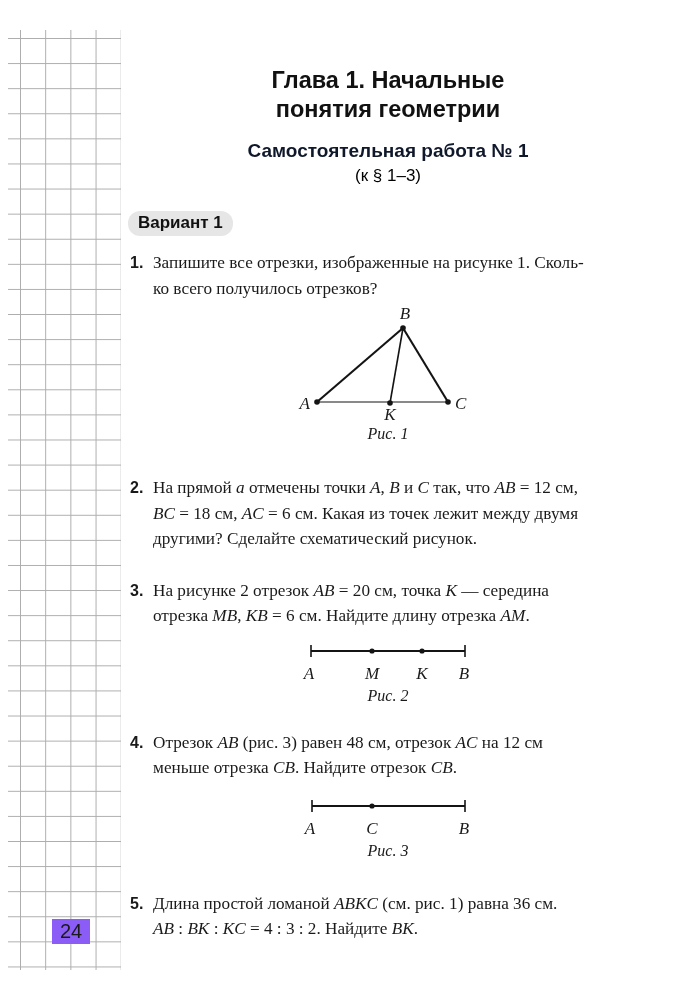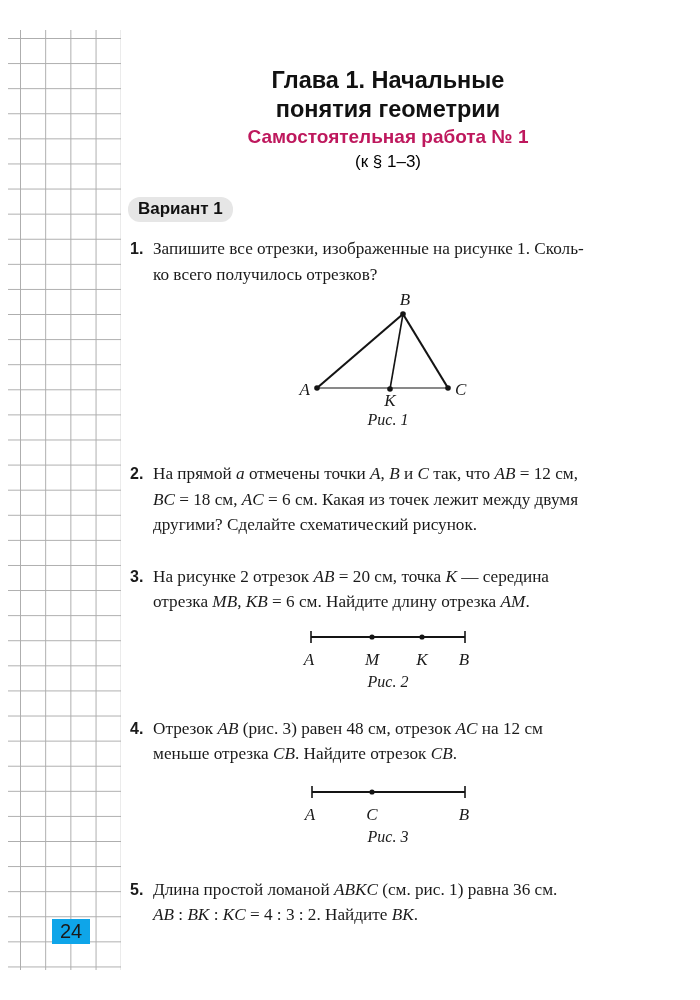--- a/index.html
+++ b/index.html
@@ -22,21 +22,21 @@
       linear-gradient(to right, #adadad 1px, transparent 1px),
       linear-gradient(to bottom, #adadad 1px, transparent 1px);
     background-size: 25.2px 100%, 100% 25.1px;
     background-position: 12px 0, 0 8px;
     background-repeat: repeat, repeat;
   }
 
   .folio {
     position: absolute;
     left: 52px; top: 919px;
-    background: #0ea5e9;
+    background: #8b5cf6;
     padding: 1px 8px;
     font-family: "Liberation Sans", sans-serif;
     font-size: 20px;
     color: #1a1a1a;
   }
 
   
   .content {
     position: absolute;
     left: 130px; top: 12px;
@@ -46,27 +46,27 @@
 
   h1.chapter {
     font-family: "Liberation Sans", sans-serif;
     font-weight: bold;
     font-size: 23.5px;
     line-height: 29px;
     text-align: center;
     color: #111111;
   }
   h2.worksheet {
-    margin-top: 1px;
+    margin-top: 15px;
     font-family: "Liberation Sans", sans-serif;
     font-weight: bold;
     font-size: 19px;
     line-height: 24px;
     text-align: center;
-    color: #be185d;
+    color: #0f172a;
   }
   .subtitle {
     margin-top: 2px;
     font-family: "Liberation Sans", sans-serif;
     font-size: 17px;
     line-height: 22px;
     text-align: center;
     color: #000000;
   }
   .variant {

